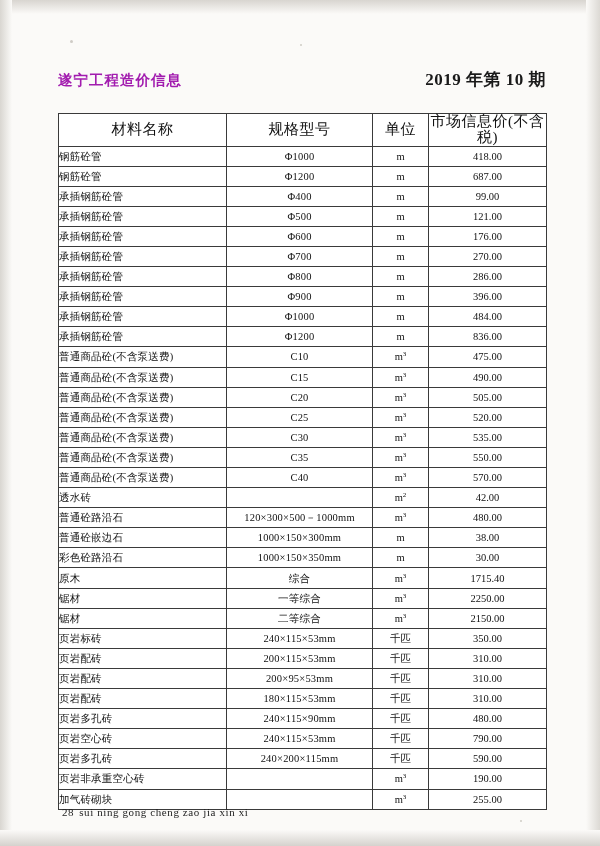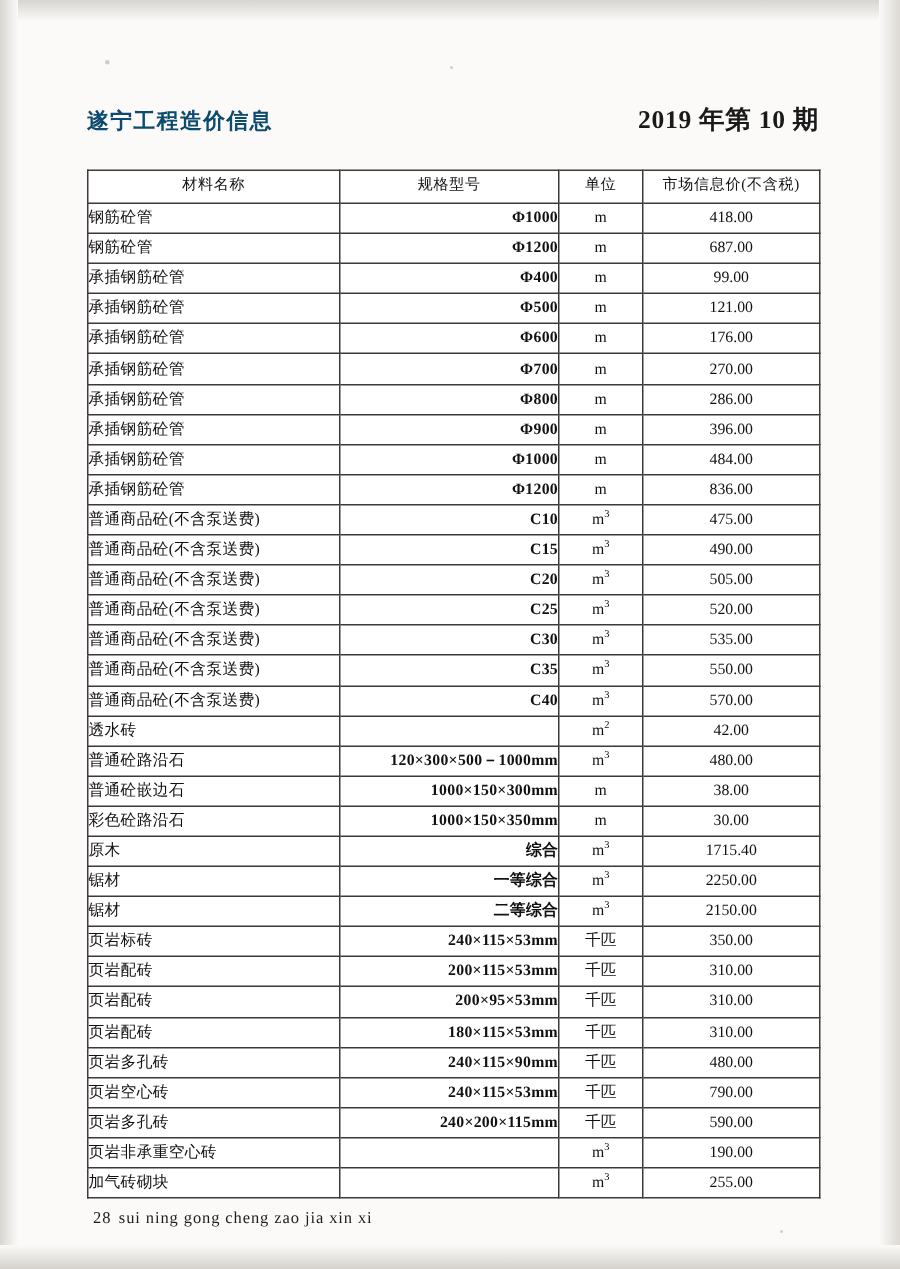--- a/index.html
+++ b/index.html
@@ -47,21 +47,21 @@
     width: 488px;
     display: flex;
     align-items: baseline;
     justify-content: space-between;
   }
   .header-title {
     font-size: 14.5px;
     letter-spacing: 1px;
     font-family: Liberation Mono, monospace;
     font-weight: bold;
-    color: #0c4a6e;
+    color: #a21caf;
   }
   .header-issue {
     font-size: 17px;
     font-family: "Liberation Serif", serif;
     font-weight: bold;
     color: #1a1a1a;
     letter-spacing: 0.5px;
   }
 
   .table-wrap {
@@ -83,39 +83,38 @@
     line-height: 1.05;
     padding: 0;
     height: 19.1px;
     vertical-align: middle;
     font-family: "Liberation Serif", serif;
     color: #111;
   }
   table.price-table th {
     text-align: center;
     font-weight: normal;
-    font-size: 10px;
+    font-size: 15px;
     height: 21px;
     letter-spacing: 0.5px;
   }
   col.c-name { width: 168px; }
   col.c-spec { width: 146px; }
   col.c-unit { width: 56px; }
   col.c-price { width: 118px; }
 
   td.name {
     text-align: left;
     padding-left: 6px;
     letter-spacing: 0.2px;
   }
   td.spec {
-    text-align: right;
+    text-align: center;
     padding-left: 6px;
     letter-spacing: 0.2px;
-    font-weight: bold;
   }
   td.unit {
     text-align: center;
   }
   td.price {
     text-align: center;
     padding-right: 26px;
   }
   sup.sup {
     font-size: 7px;

